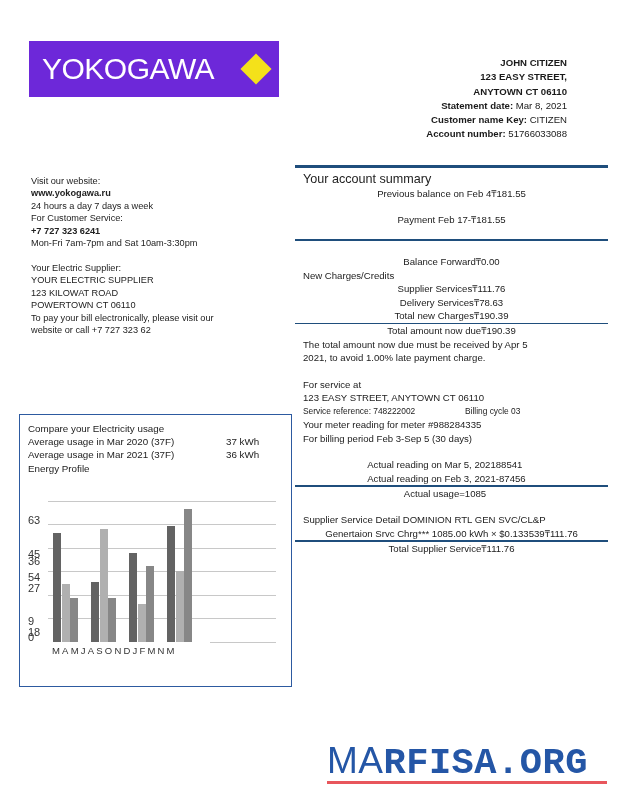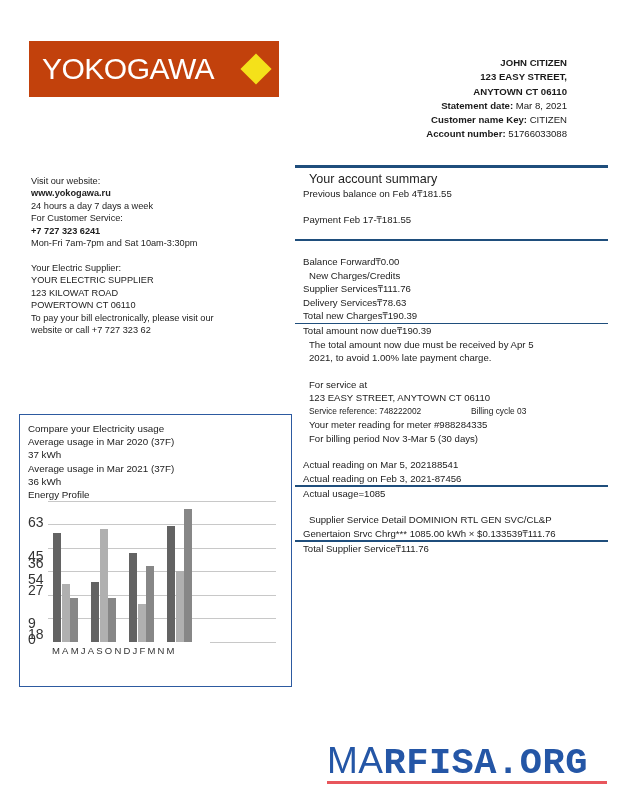--- a/index.html
+++ b/index.html
@@ -1,46 +1,46 @@
 <!DOCTYPE html>
 <html><head>
 <meta charset="utf-8">
 <style>
   * { box-sizing: border-box; margin: 0; padding: 0; }
   html, body { width: 618px; height: 804px; background: #ffffff; overflow: hidden; }
   body { position: relative; font-family: "Liberation Sans", sans-serif; color: #1a1a1a; }
   .abs { position: absolute; }
   .logo {
-    left: 29px; top: 41px; width: 250px; height: 56px; background: #c2410c;
+    left: 29px; top: 41px; width: 250px; height: 56px; background: #6d28d9;
     display: flex; align-items: center; padding-left: 13px;
   }
   .logo-text { color: #ffffff; font-size: 30px; letter-spacing: -0.5px; font-family: "Liberation Sans", sans-serif; }
   .logo-diamond { position: absolute; left: 216px; top: 17px; width: 22px; height: 22px; background: #f4e11a; transform: rotate(45deg); }
 
   .addr { right: 51px; top: 56px; text-align: right; font-size: 9.6px; line-height: 14.3px; }
   .addr b { font-weight: bold; }
 
   .left-info { left: 31px; top: 175px; font-size: 9.2px; line-height: 12.4px; color: #222; }
   .left-info b { font-weight: bold; }
   .left-supp { left: 31px; top: 262px; font-size: 9.2px; line-height: 12.4px; color: #222; }
 
   .right { left: 295px; top: 165px; width: 313px; font-size: 9.6px; color: #222; }
   .hr-thick { height: 2.5px; background: #1f4e7c; width: 100%; }
   .hr-thin { height: 1.5px; background: #1f4e7c; width: 100%; }
-  .row { display: flex; justify-content: flex-start; padding-left: 8px; padding-right: 8px; line-height: 13.5px; }
+  .row { display: flex; justify-content: center; padding-left: 8px; padding-right: 8px; line-height: 13.5px; }
   .row .v { text-align: right; }
-  .txt { padding-left: 8px; padding-right: 8px; line-height: 13.5px; margin-left: 6px; }
+  .txt { padding-left: 8px; padding-right: 8px; line-height: 13.5px; }
 
   .usage-box { left: 19px; top: 414px; width: 273px; height: 273px; border: 1.6px solid #2d5aa0; }
   .usage-head { position: absolute; left: 8px; top: 7px; font-size: 9.8px; line-height: 13.2px; color: #222; width: 250px; }
-  .usage-head .r { display: flex; justify-content: space-between; flex-direction: column; }
+  .usage-head .r { display: flex; justify-content: space-between; }
   .usage-head .r span:last-child { width: 52px; }
 
   .chart { position: absolute; left: 0; top: 0; width: 273px; height: 273px; }
-  .ytick { position: absolute; left: 8px; font-size: 14px; color: #333; }
+  .ytick { position: absolute; left: 8px; font-size: 11px; color: #333; }
   .grid { position: absolute; left: 28px; width: 228px; height: 1px; background: #c8c8c8; }
   .bar { position: absolute; width: 8px; }
   .b-dark { background: #636363; }
   .b-light { background: #b0b0b0; }
   .b-mid { background: #878787; }
   .xlabels { position: absolute; left: 32px; top: 230px; font-size: 9.5px; letter-spacing: 2.2px; color: #333; }
 
   .marfisa { left: 327px; top: 740px; font-size: 37px; letter-spacing: 0.5px; color: #2456a6; }
   .marfisa .bold { font-weight: bold; font-family: Liberation Mono, monospace; }
   .marfisa-line { left: 327px; top: 781px; width: 280px; height: 3px; background: #e8565c; }
@@ -121,21 +121,21 @@
   <div class="txt">2021, to avoid 1.00% late payment charge.</div>
   <div style="height:13px;"></div>
 
   <div class="txt">For service at</div>
   <div class="txt" style="font-weight:normal;">123 EASY STREET, ANYTOWN CT 06110</div>
   <div class="txt" style="font-size:8.4px; display:flex;">
     <span style="width:162px;">Service reference: 748222002</span>
     <span>Billing cycle 03</span>
   </div>
   <div class="txt">Your meter reading for meter #988284335</div>
-  <div class="txt">For billing period Nov 3-Mar 5 (30 days)</div>
+  <div class="txt">For billing period Feb 3-Sep 5 (30 days)</div>
   <div style="height:13px;"></div>
   <div class="row">
     <span>Actual reading on Mar 5, 2021</span>
     <span class="v" style="width:40px; text-align:left;">88541</span>
   </div>
   <div class="row">
     <span>Actual reading on Feb 3, 2021</span>
     <span class="v" style="width:40px; text-align:left;">-87456</span>
   </div>
   <div class="hr-thin"></div>

